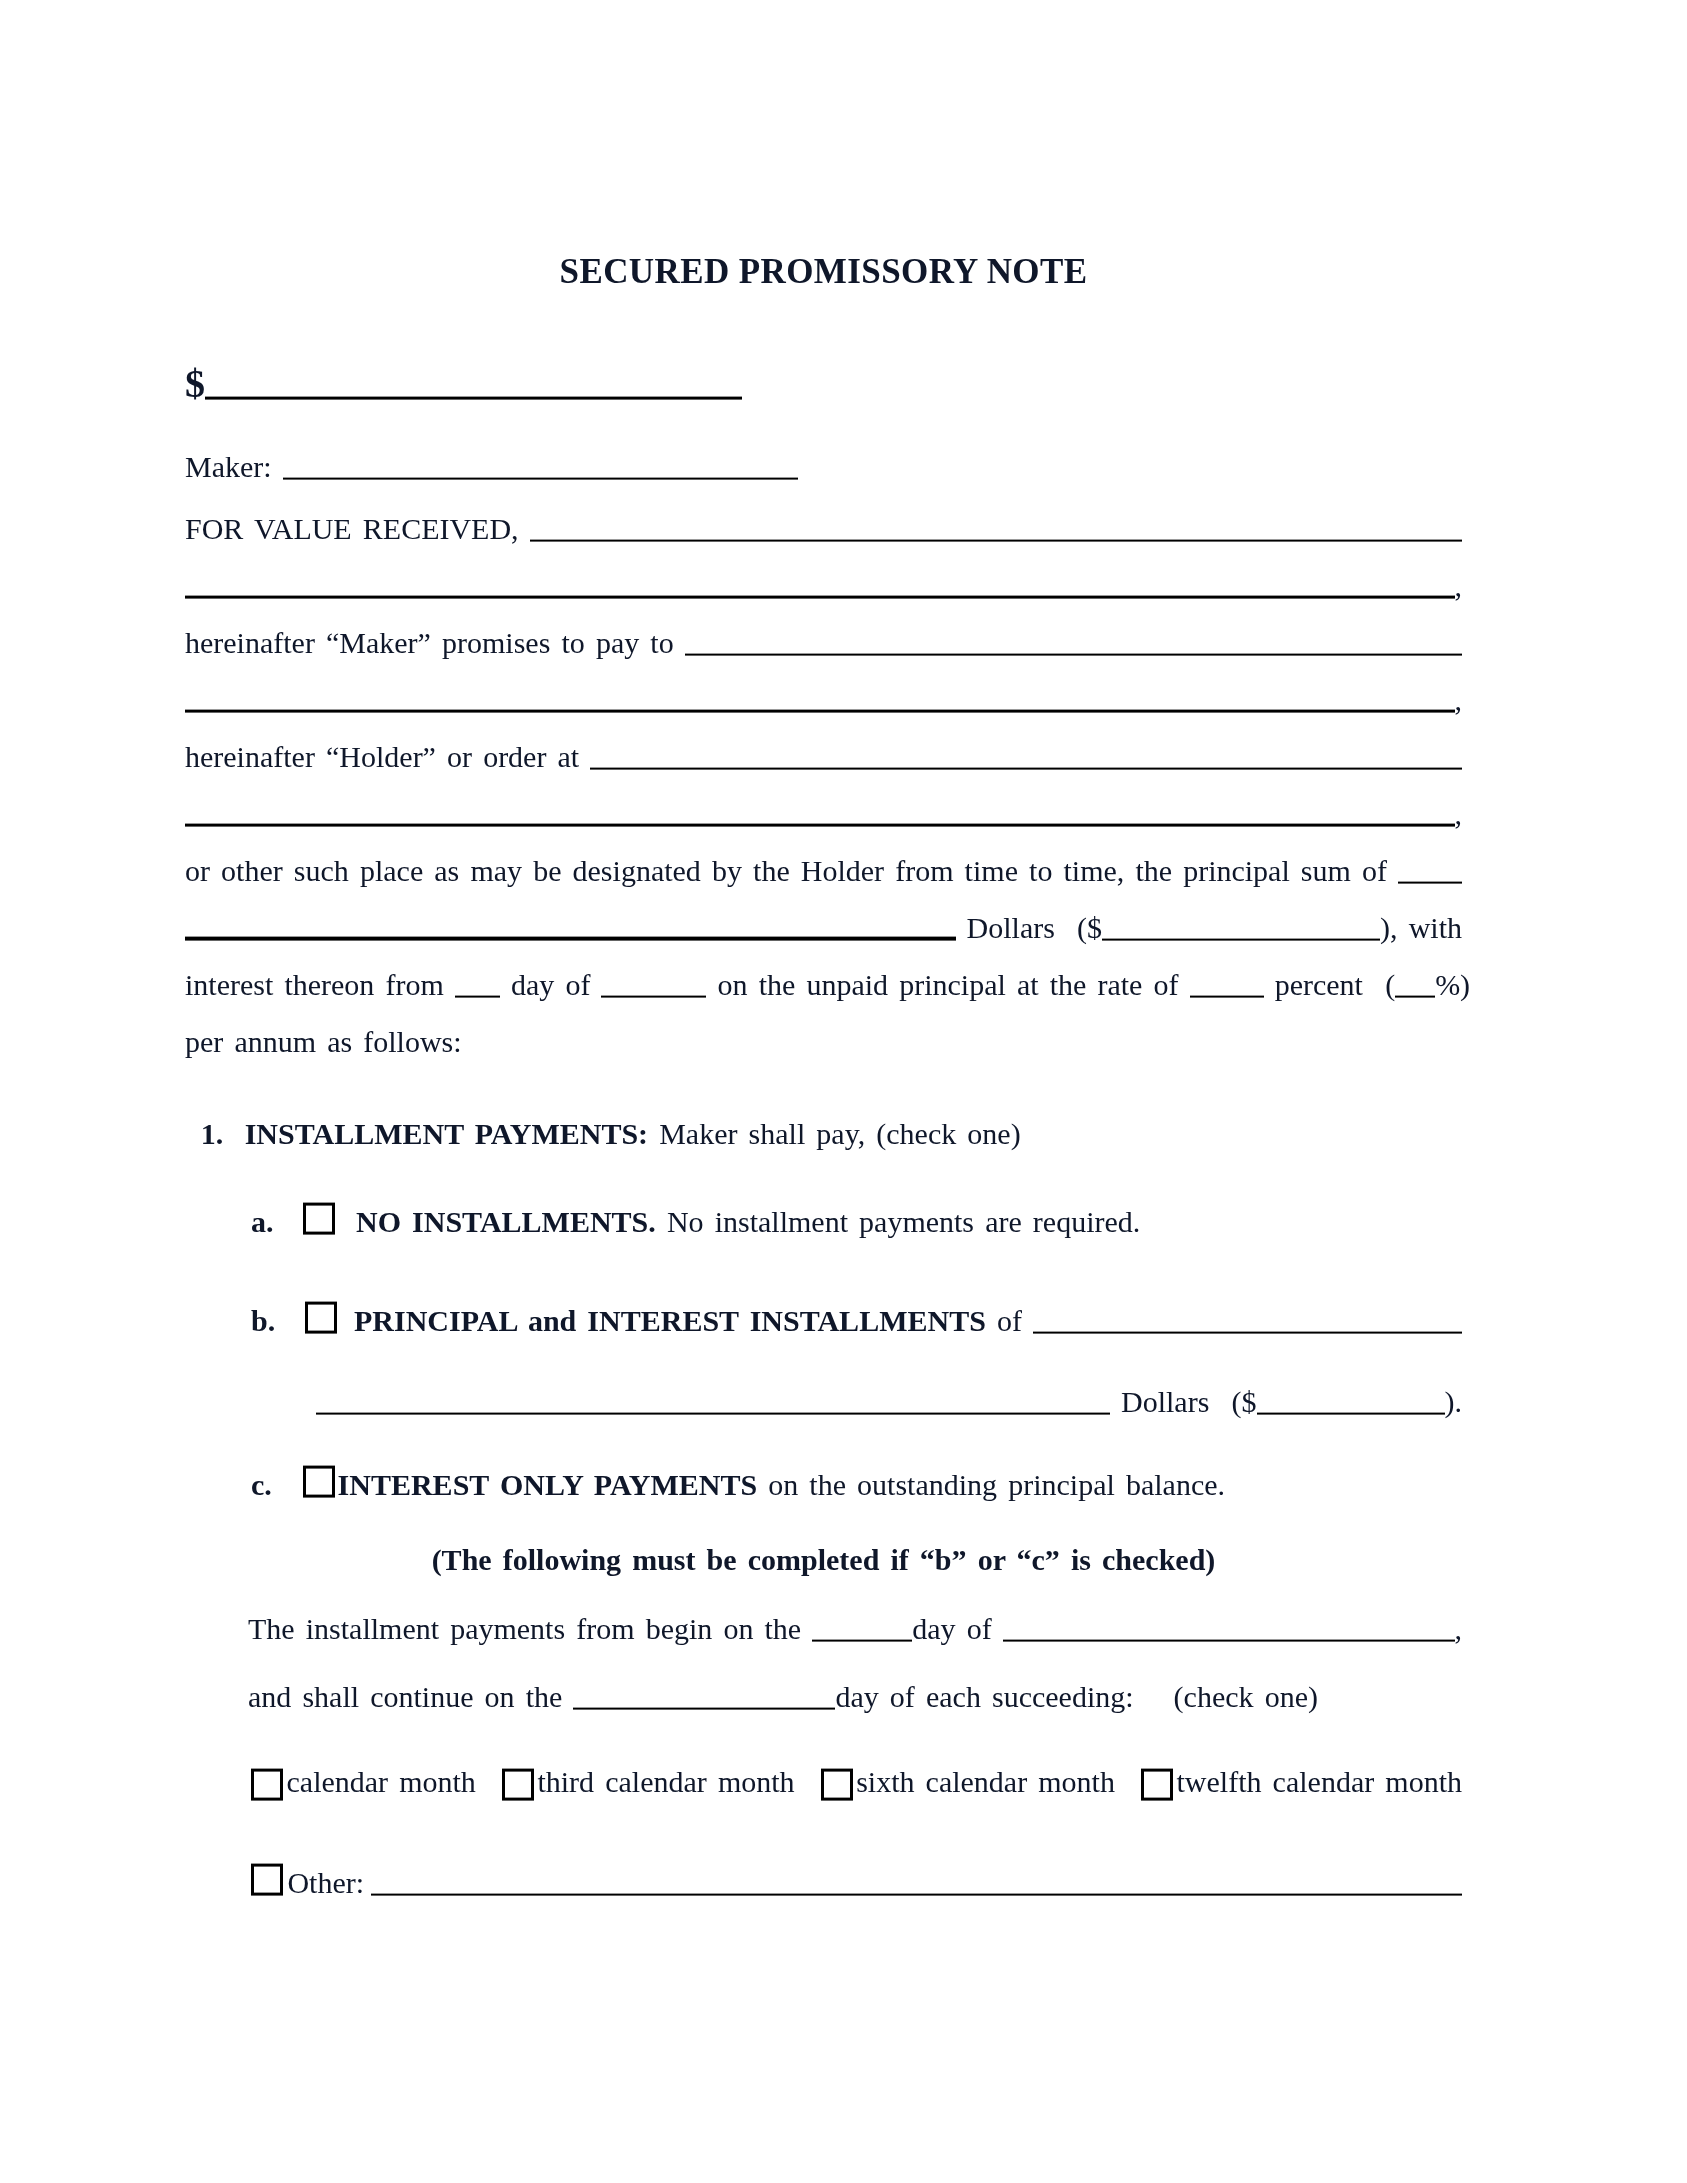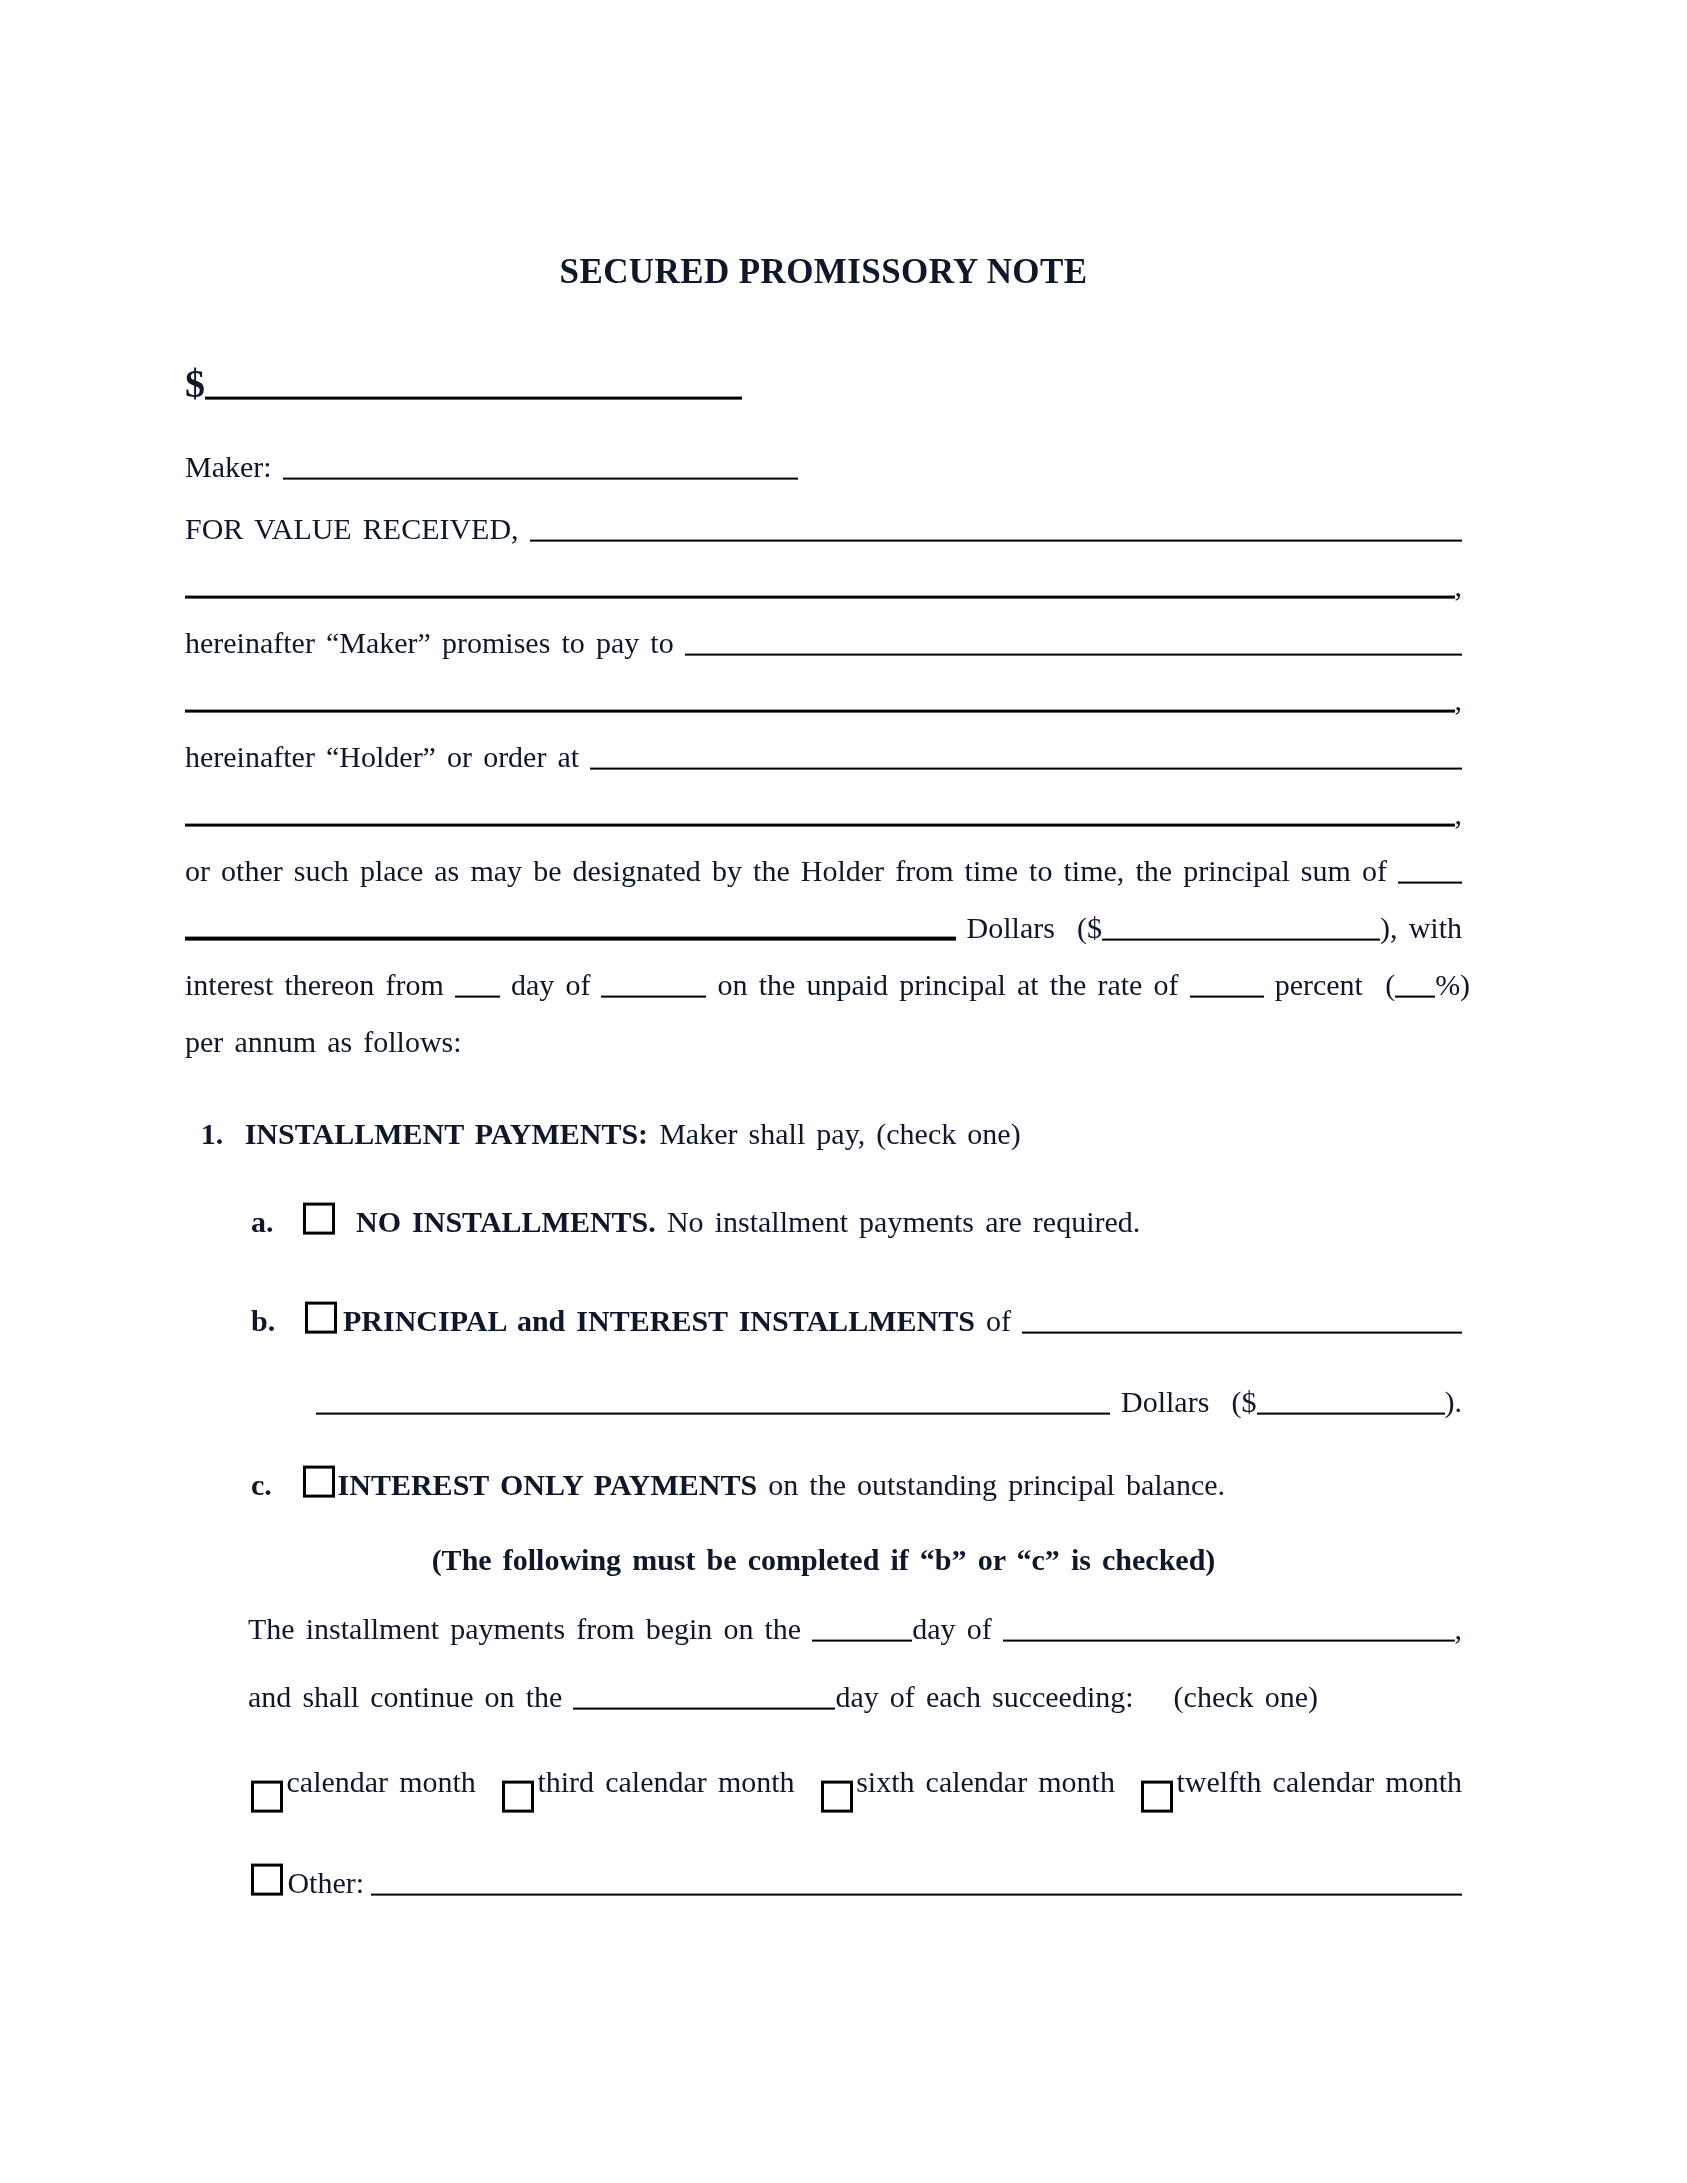--- a/index.html
+++ b/index.html
@@ -40,21 +40,21 @@
   .item-b{margin-top:42px;margin-left:66px;}
   .b-dollars{margin-top:23.6px;margin-left:131px;}
   .item-c{margin-top:26px;margin-left:66px;}
   .note-row{
     margin-top:18.3px;display:block;text-align:center;font-weight:bold;
     line-height:57px;white-space:pre;word-spacing:0.12em;
   }
   .begin-row{margin-top:12.2px;margin-left:63px;}
   .continue-row{margin-top:11.4px;margin-left:63px;}
   .freq-row{margin-top:28px;margin-left:66px;justify-content:space-between;}
-  .freq-item{display:flex;align-items:flex-end;flex:none;}
+  .freq-item{display:flex;align-items:center;flex:none;}
   .other-row{margin-top:44px;margin-left:66px;}
 </style>
 </head>
 <body>
 
 <div class="page">
   <div class="content">
 
     <h1 class="title">SECURED PROMISSORY NOTE</h1>
 
@@ -139,21 +139,21 @@
     <div class="line item-a">
       <span class="mk" style="width:52px;">a.</span>
       <span class="cb"></span>
       <span class="t b" style="margin-left:21px;">NO INSTALLMENTS.</span>
       <span class="t"> No installment payments are required.</span>
     </div>
 
     <div class="line item-b">
       <span class="mk" style="width:54px;">b.</span>
       <span class="cb"></span>
-      <span class="t b" style="margin-left:6px;">PRINCIPAL and INTEREST INSTALLMENTS</span>
+      <span class="t b" style="margin-left:17px;">PRINCIPAL and INTEREST INSTALLMENTS</span>
       <span class="t"> of </span>
       <span class="bl fill"></span>
     </div>
 
     <div class="line b-dollars">
       <span class="bl fill"></span>
       <span class="t" style="margin-left:10.5px;">Dollars  ($</span>
       <span class="bl" style="width:188px;"></span>
       <span class="t">).</span>
     </div>

